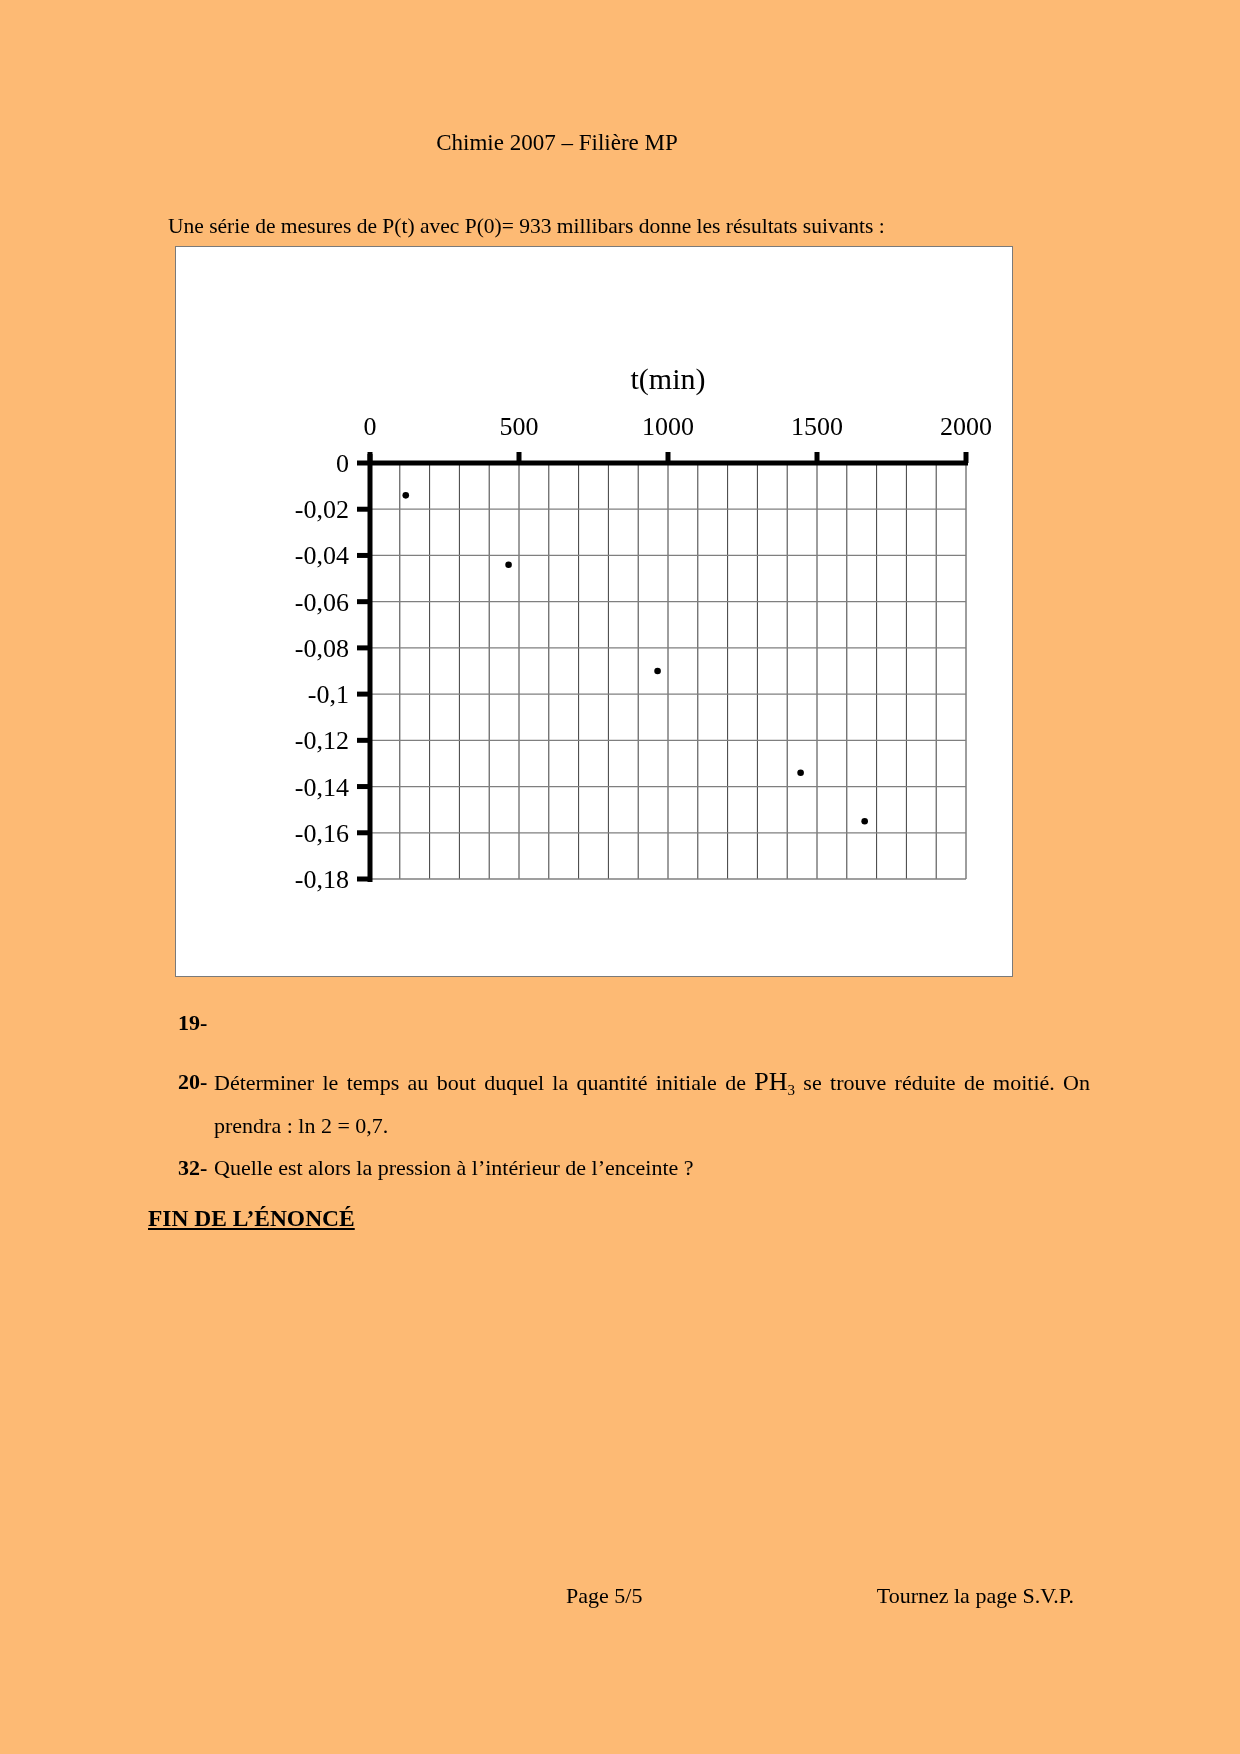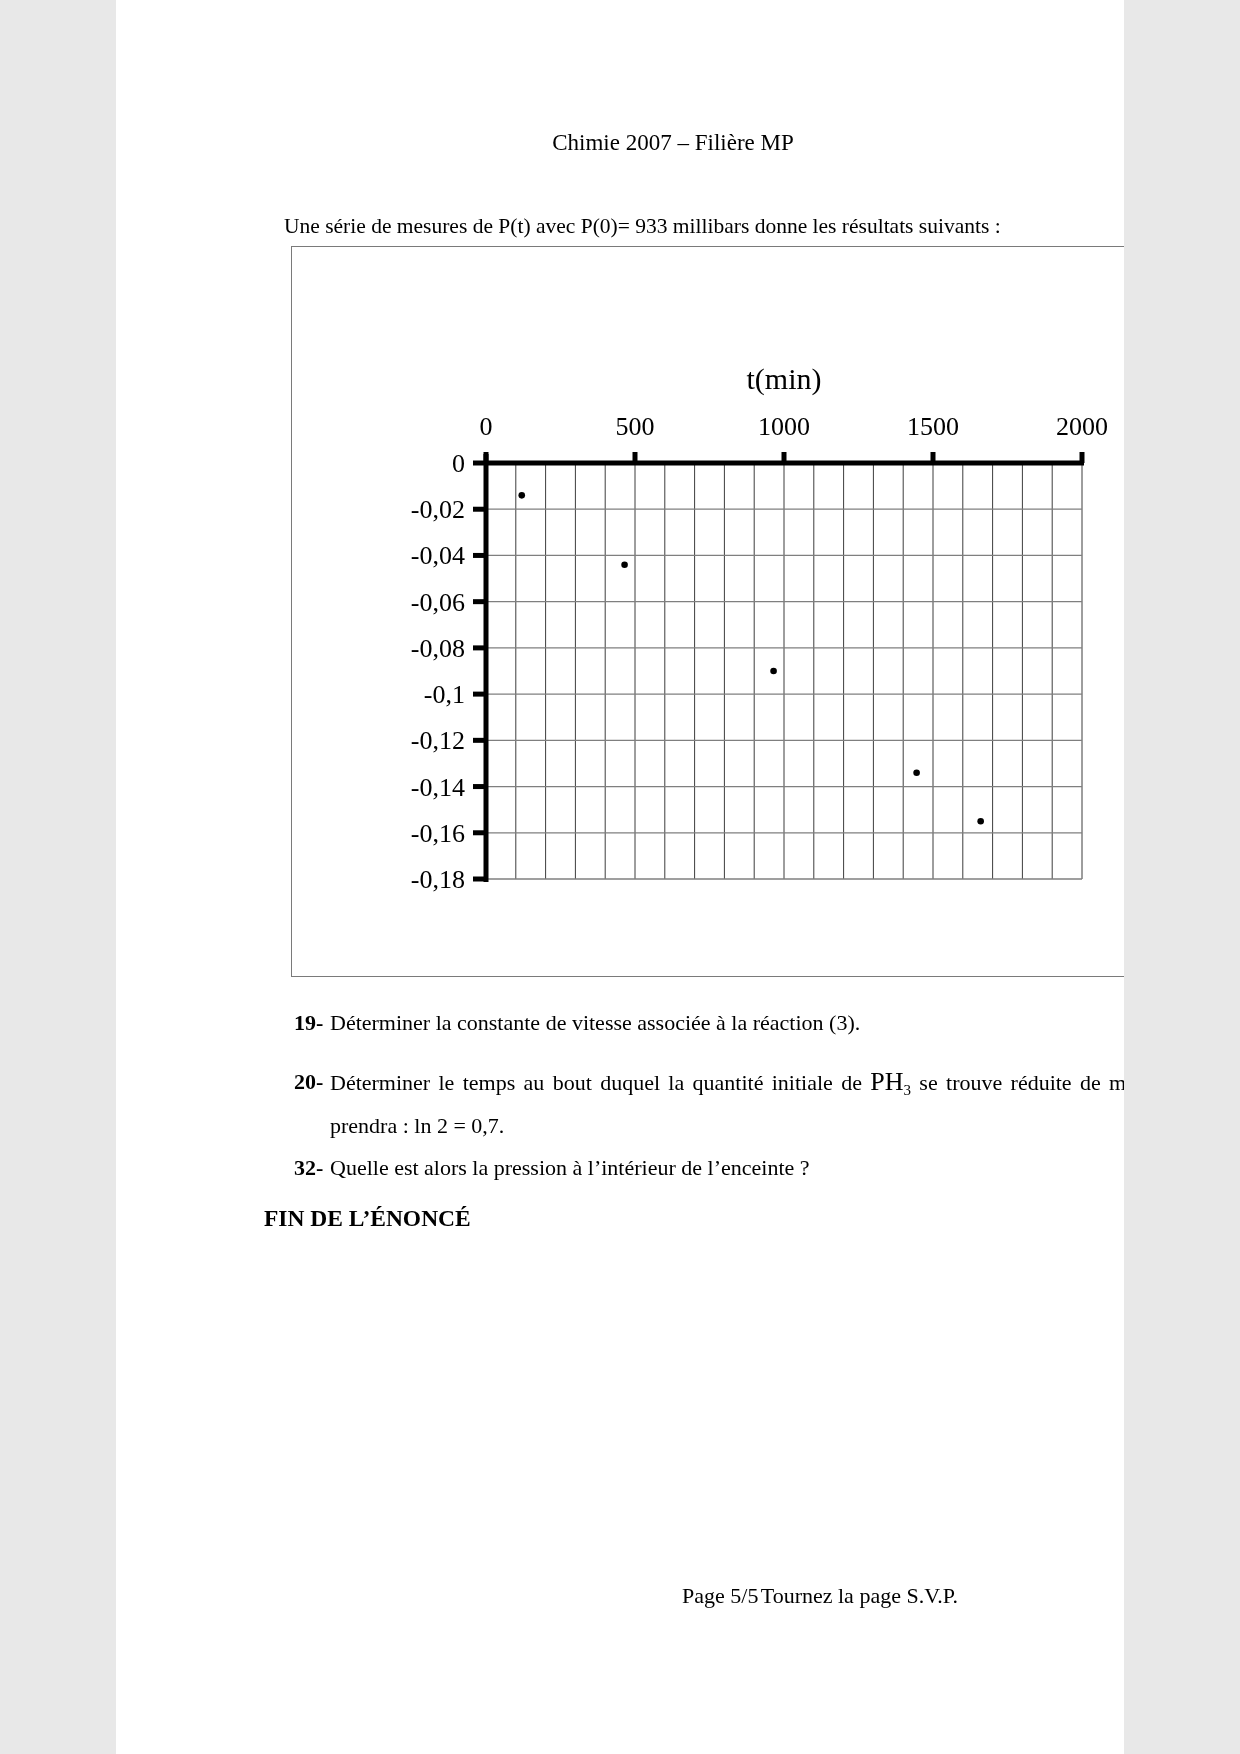--- a/index.html
+++ b/index.html
@@ -1,18 +1,18 @@
 <!DOCTYPE html>
 <html lang="fr"><head>
 <meta charset="utf-8">
 <style>
   html,body{margin:0;padding:0;background:#e8e8e8;}
   .page{
-    position:relative;width:1008px;height:1754px;margin:0 auto;
-    background:#ffffff;color:#000;
+    position:relative;width:1240px;height:1754px;margin:0 auto;
+    background:#fdba74;color:#000;
     font-family:"Liberation Serif","DejaVu Serif",serif;
     overflow:hidden;
   }
   .header{
     position:absolute;top:130px;left:0;width:1114px;
     text-align:center;font-size:23px;
   }
   .intro{
     position:absolute;top:214px;left:168px;width:780px;
     font-size:21.5px;
@@ -31,21 +31,21 @@
   }
   .q-justify{text-align:justify;}
   .qnum{position:absolute;left:0;top:0;font-weight:bold;}
   .ph{font-size:26px;font-family:Liberation Serif, serif;}
   .q sub{font-size:15px;}
   .q19{top:993px;}
   .q20{top:1052px;}
   .q21{top:1138px;}
   .fin{
     position:absolute;top:1205px;left:148px;
-    font-weight:bold;font-size:23.5px;
+    font-weight:bold;font-size:23.5px;text-decoration:underline;
   }
   .footer-page{
     position:absolute;top:1583px;left:566px;font-size:22px;
   }
   .footer-turn{
     position:absolute;top:1583px;right:166px;font-size:22px;font-weight:normal;
   }
 </style>
 </head>
 <body>
@@ -125,21 +125,20 @@
         <circle cx="229.76" cy="248.35555555555555" r="3.3" fill="#000"></circle>
         <circle cx="332.57" cy="317.68888888888887" r="3.3" fill="#000"></circle>
         <circle cx="481.57" cy="424" r="3.3" fill="#000"></circle>
         <circle cx="624.61" cy="525.6888888888889" r="3.3" fill="#000"></circle>
         <circle cx="688.68" cy="574.2222222222222" r="3.3" fill="#000"></circle>
       </svg>
   </div>
 
   <p class="q q19">
     <span class="qnum">19-</span>
-    <span>Déterminer la constante de vitesse associée à la réaction (3).</span>
   </p>
 
   <p class="q q20 q-justify">
     <span class="qnum">20-</span>
     <span><span>Déterminer le temps au bout duquel la quantité initiale de </span><span class="ph">PH</span><sub>3</sub><span> se trouve réduite de moitié. On prendra : ln 2 = 0,7.</span></span>
   </p>
 
   <p class="q q21">
     <span class="qnum">32-</span>
     <span>Quelle est alors la pression à l’intérieur de l’enceinte ?</span>

